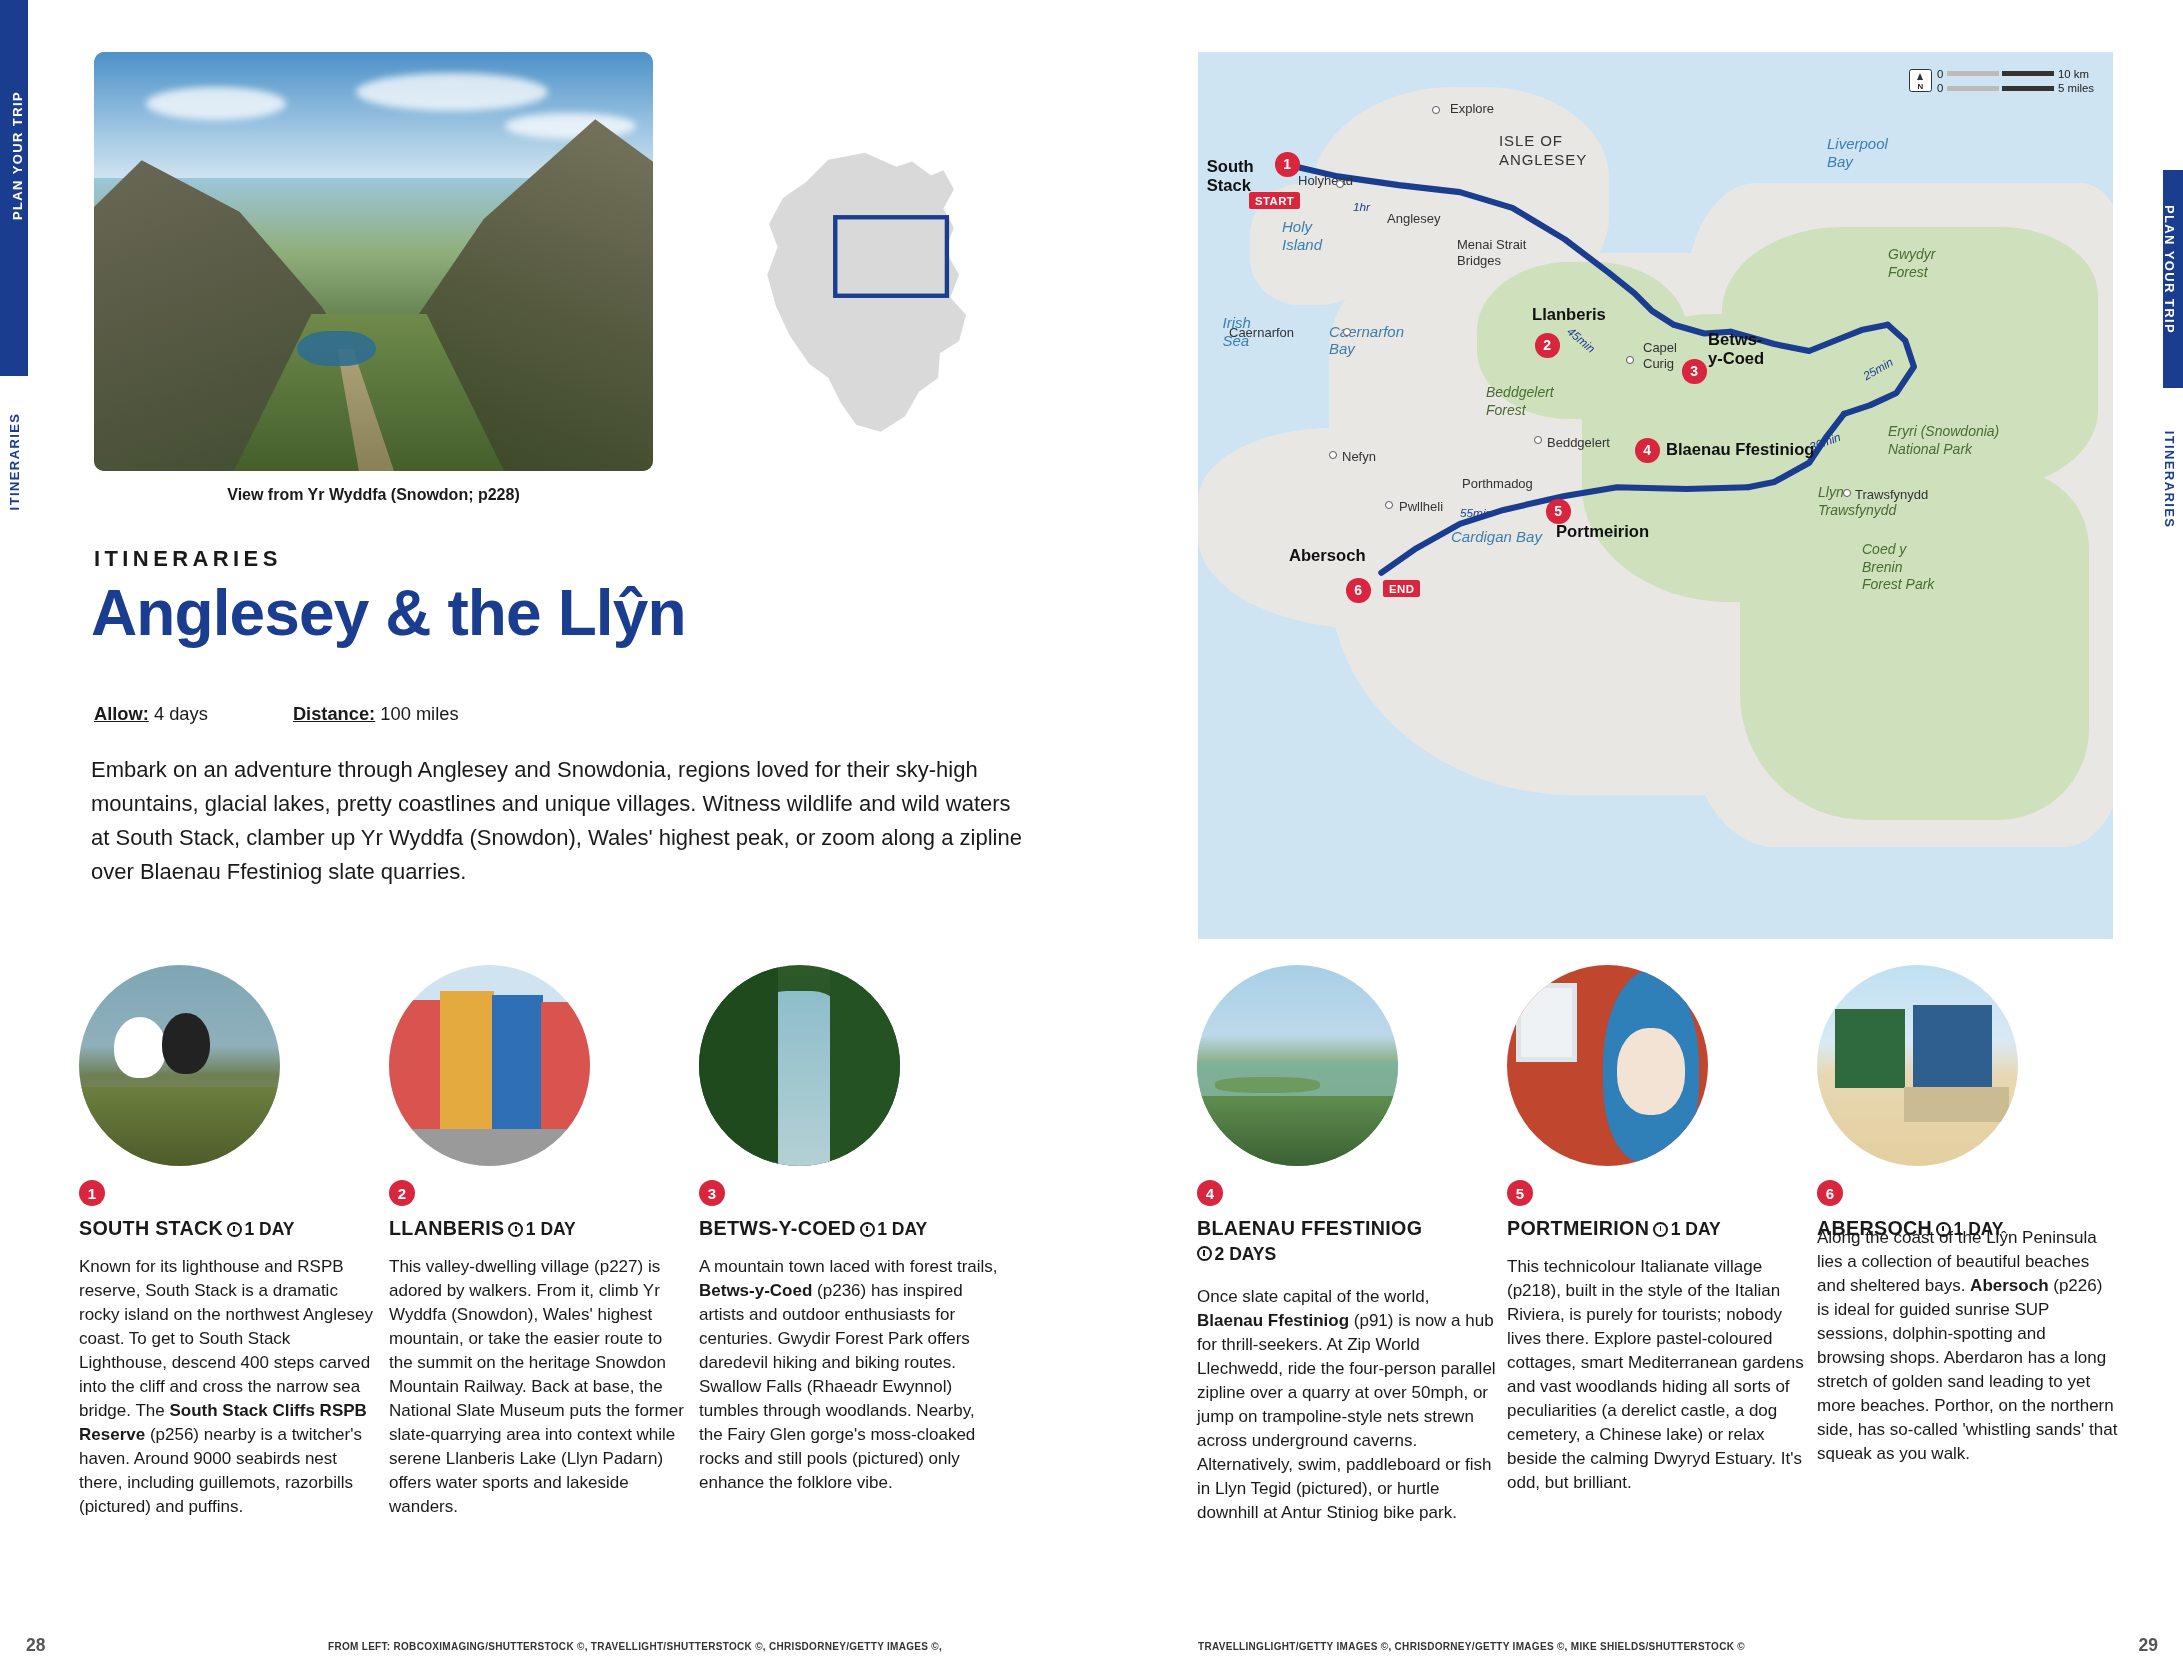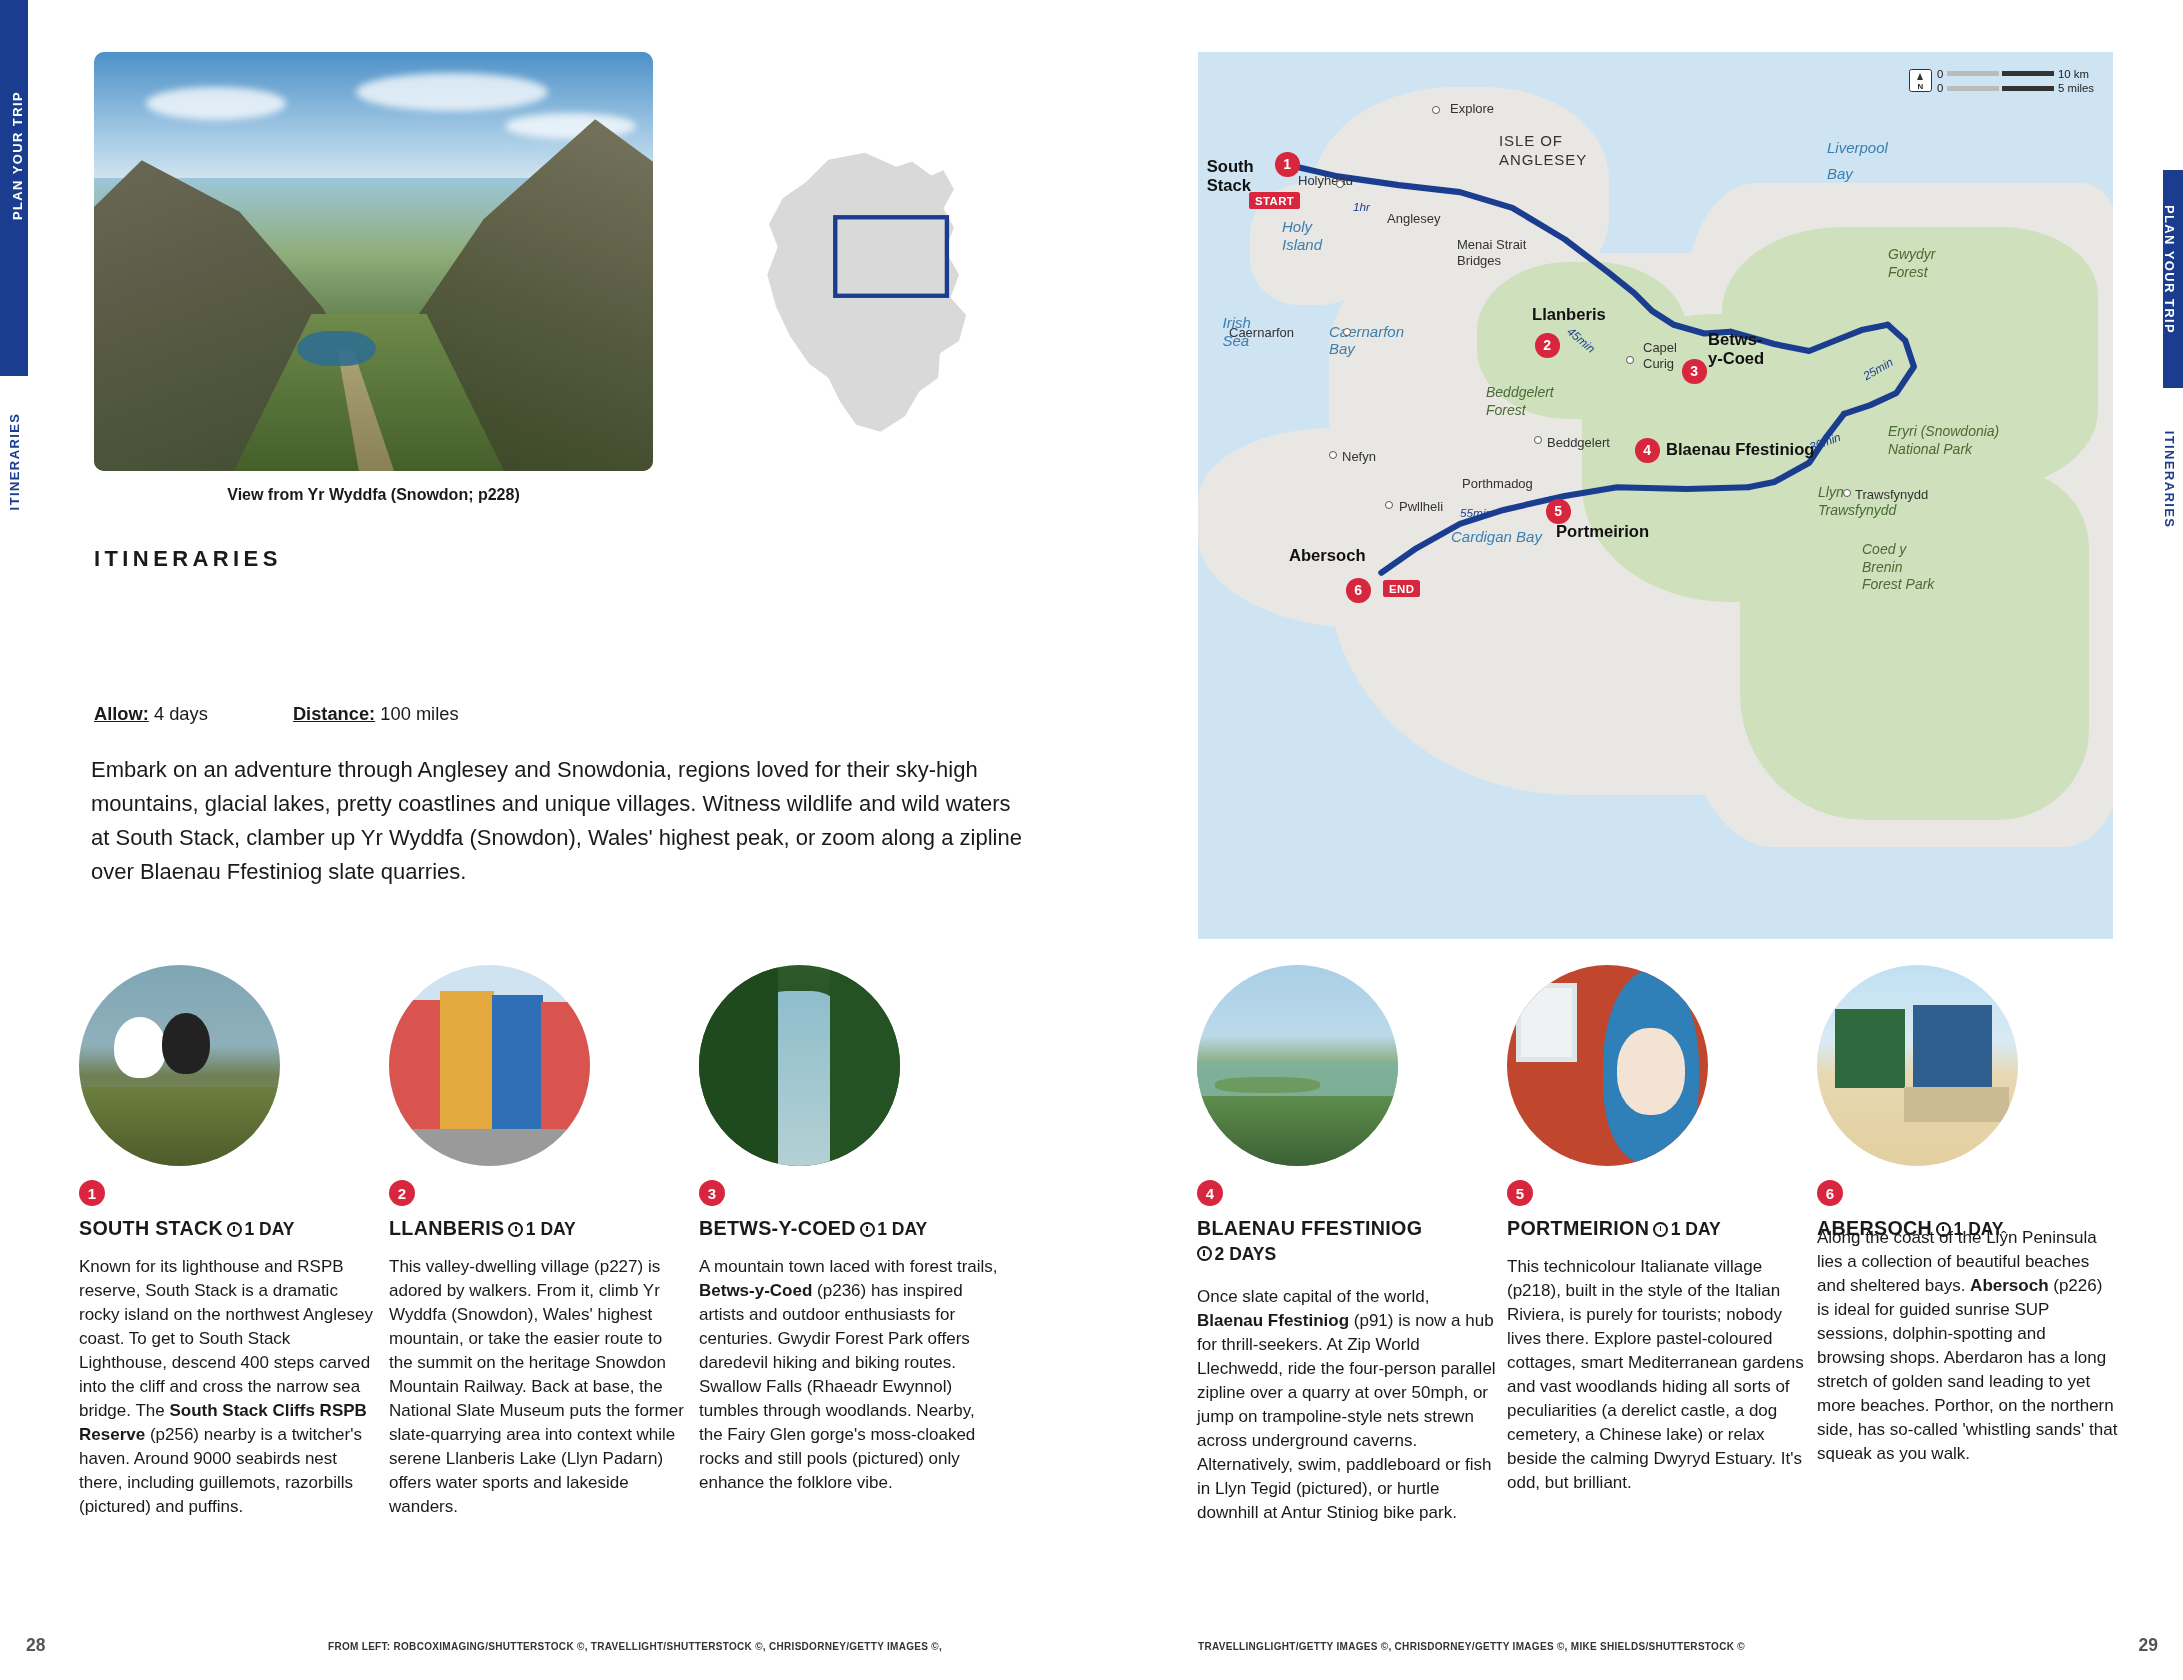--- a/index.html
+++ b/index.html
@@ -176,20 +176,21 @@
   <div class="hero-caption">View from Yr Wyddfa (Snowdon; p228)</div>
 
   <div class="wales-map">
     <svg viewBox="0 0 350 360" width="306" height="314">
       <path d="M118 18 L160 10 L196 26 L214 20 L236 36 L250 30 L262 52 L250 74 L262 96 L252 122 L268 150 L258 176 L276 196 L268 226 L246 240 L244 268 L222 284 L206 312 L178 330 L150 322 L132 296 L118 268 L96 252 L74 220 L58 186 L48 150 L60 118 L50 92 L66 62 L92 44 Z" fill="#d9d9d9"></path>
       <rect x="126" y="84" width="128" height="90" fill="none" stroke="#1b3d8f" stroke-width="5"></rect>
     </svg>
   </div>
 
   <div class="itin-label">ITINERARIES</div>
+  <div class="title">Anglesey &amp; the Llŷn</div>
   <div class="meta">
     <b>Allow:</b>
     <span>4 days</span>
     <b class="dist">Distance:</b>
     <span>100 miles</span>
   </div>
   <div class="intro">Embark on an adventure through Anglesey and Snowdonia, regions loved for their sky-high mountains, glacial lakes, pretty coastlines and unique villages. Witness wildlife and wild waters at South Stack, clamber up Yr Wyddfa (Snowdon), Wales' highest peak, or zoom along a zipline over Blaenau Ffestiniog slate quarries.</div>
 
   <div class="card" style="left:79px;top:965px;">
     <div class="thumb" style="background:linear-gradient(#7fa6b5 0%,#8fb0bb 40%,#6f7f54 55%,#8b9a5e 100%);position:relative;">
@@ -277,21 +278,21 @@
           <div style="display:flex;align-items:center;gap:3.5px;margin-top:2.6px;">
             <span>0</span>
             <span style="display:inline-block;width:52px;height:5.2px;background:#bbb;"></span>
             <span style="display:inline-block;width:52px;height:5.2px;background:#333;"></span>
             <span>5 miles</span>
           </div>
         </div>
       </div>
     </div>
 
-    <div class="mwater" style="left:629px;top:83px;line-height:26px;">Liverpool<br>Bay</div>
+    <div class="mwater" style="left:629px;top:83px;line-height:18px;">Liverpool<br>Bay</div>
     <div class="mwater" style="left:24.5px;top:262px;line-height:17.5px;">Irish<br>Sea</div>
     <div class="mwater" style="left:131px;top:271px;">Caernarfon<br>Bay</div>
     <div class="mwater" style="left:253px;top:476px;">Cardigan Bay</div>
     <div class="mplain" style="left:301px;top:79px;font-size:15px;letter-spacing:0.9px;line-height:19px;">ISLE OF<br>ANGLESEY</div>
     <div class="mwater" style="left:84px;top:166px;line-height:17.5px;">Holy<br>Island</div>
     <div class="mpark" style="left:690px;top:194px;line-height:17.5px;">Gwydyr<br>Forest</div>
     <div class="mpark" style="left:288px;top:332px;line-height:17.5px;">Beddgelert<br>Forest</div>
     <div class="mpark" style="left:690px;top:371px;line-height:17.5px;">Eryri (Snowdonia)<br>National Park</div>
     <div class="mpark" style="left:620px;top:432px;line-height:17.5px;">Llyn<br>Trawsfynydd</div>
     <div class="mpark" style="left:664px;top:489px;line-height:17.5px;">Coed y<br>Brenin<br>Forest Park</div>

